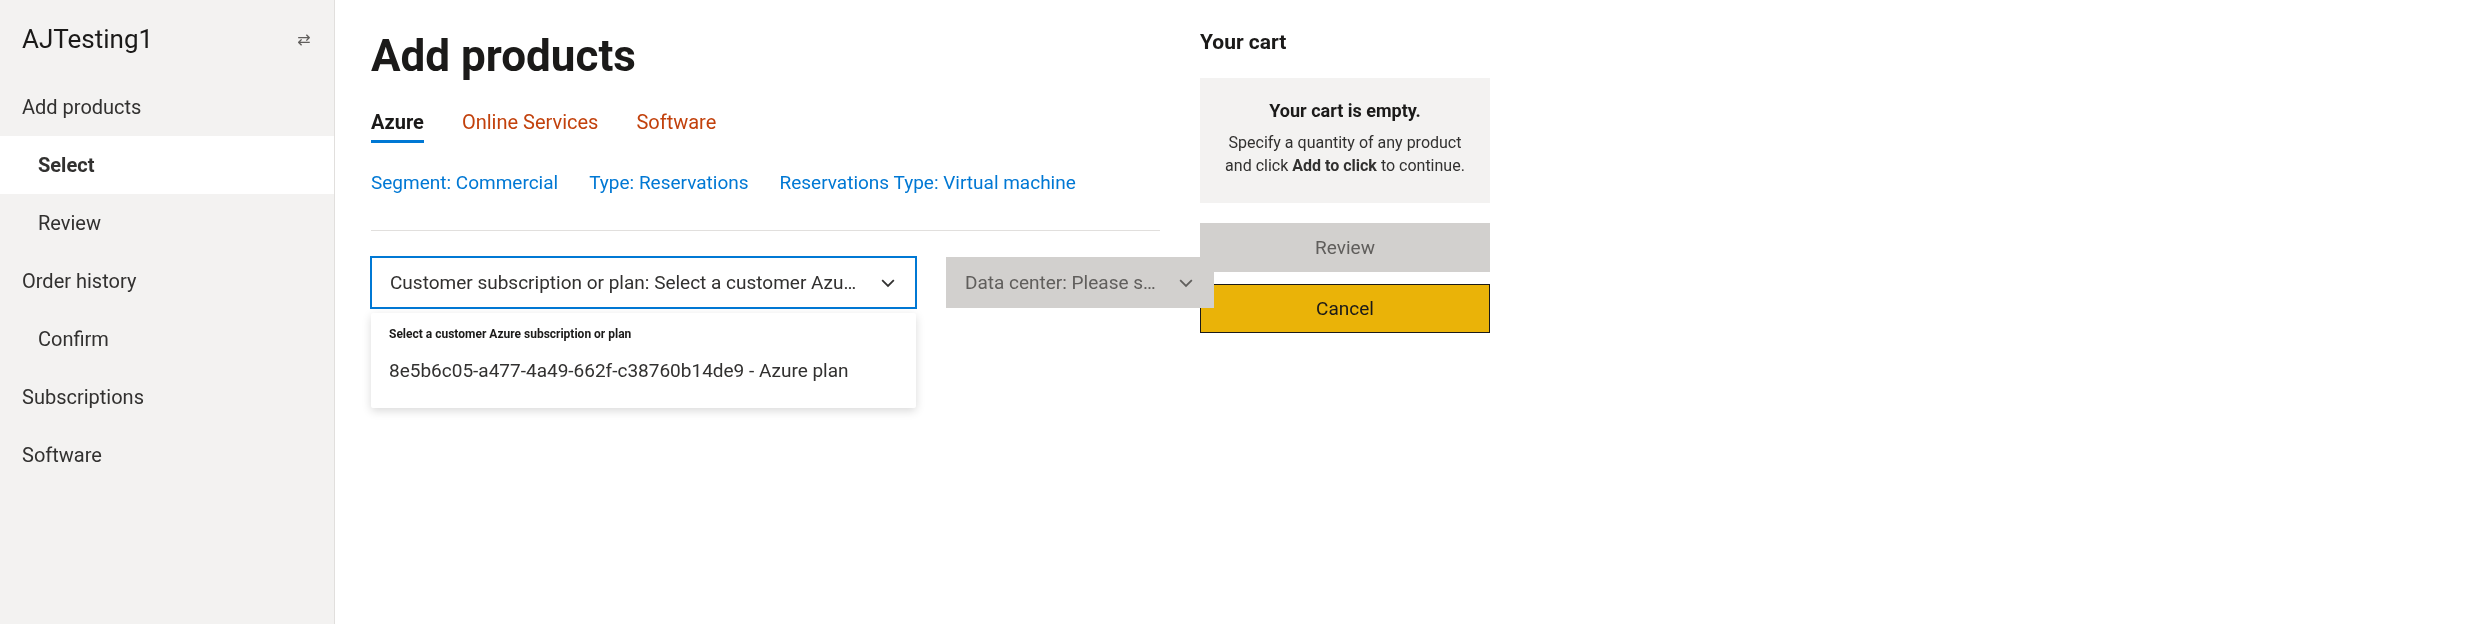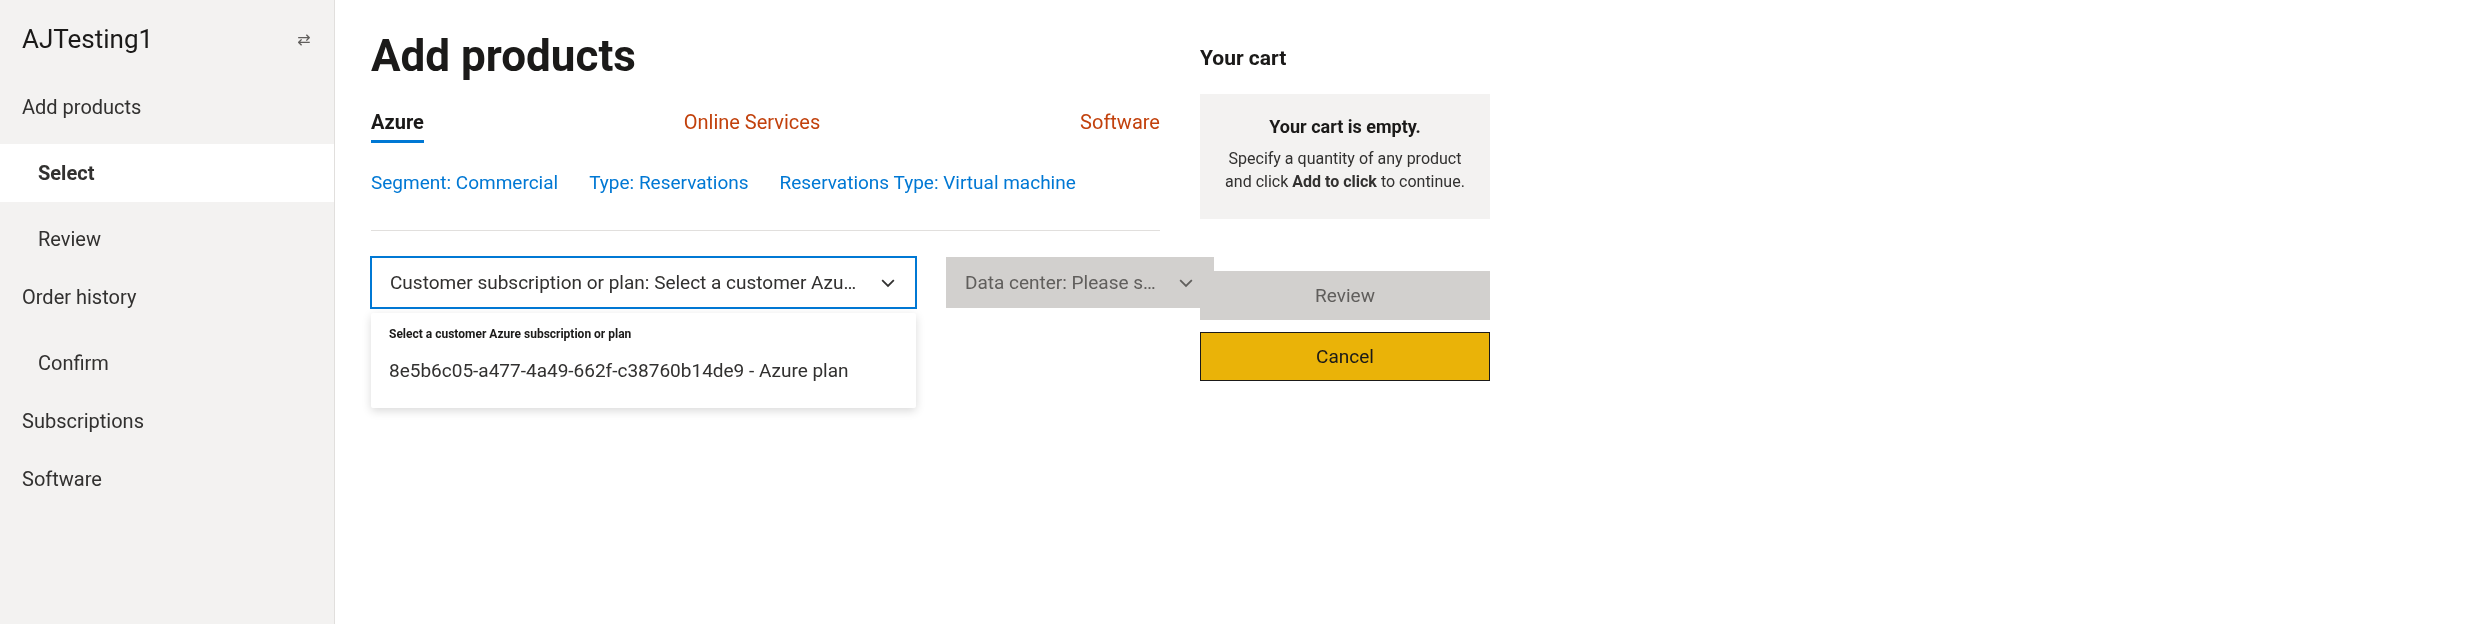--- a/index.html
+++ b/index.html
@@ -48,21 +48,20 @@
     }
     .nav-item {
       padding: 16px 22px 16px 22px;
       font-size: 20px;
       color: #323130;
       cursor: pointer;
       line-height: 1.3;
     }
     .nav-item.sub {
       padding-left: 38px;
-      margin-top: 8px;
     }
     .nav-item.selected {
       background: #ffffff;
       font-weight: 700;
     }
     
     .main {
       flex: 1 1 auto;
       padding: 30px 50px 0 36px;
       display: flex;
@@ -74,23 +73,22 @@
       min-width: 0;
     }
     .page-title {
       font-size: 44px;
       font-weight: 700;
       color: #1b1a19;
       margin-bottom: 28px;
     }
     .tabs {
       display: flex;
-      gap: 22px;
+      gap: 38px;
       margin-bottom: 28px;
-      justify-content: space-between;
     }
     .tab {
       font-size: 20px;
       color: #c2410c;
       padding-bottom: 6px;
       cursor: pointer;
     }
     .tab.active {
       color: #1b1a19;
       font-weight: 700;
@@ -179,27 +177,26 @@
     
     .cart {
       width: 290px;
       flex: 0 0 auto;
     }
     .cart-title {
       font-size: 21px;
       font-weight: 700;
       color: #1b1a19;
       margin-bottom: 24px;
-      margin-top: 16px;
     }
     .cart-box {
       background: #f3f2f1;
       padding: 22px 18px 26px 18px;
       text-align: center;
-      margin-bottom: 52px;
+      margin-bottom: 20px;
     }
     .cart-empty {
       font-size: 18px;
       font-weight: 700;
       color: #1b1a19;
       margin-bottom: 10px;
     }
     .cart-hint {
       font-size: 16px;
       color: #323130;

